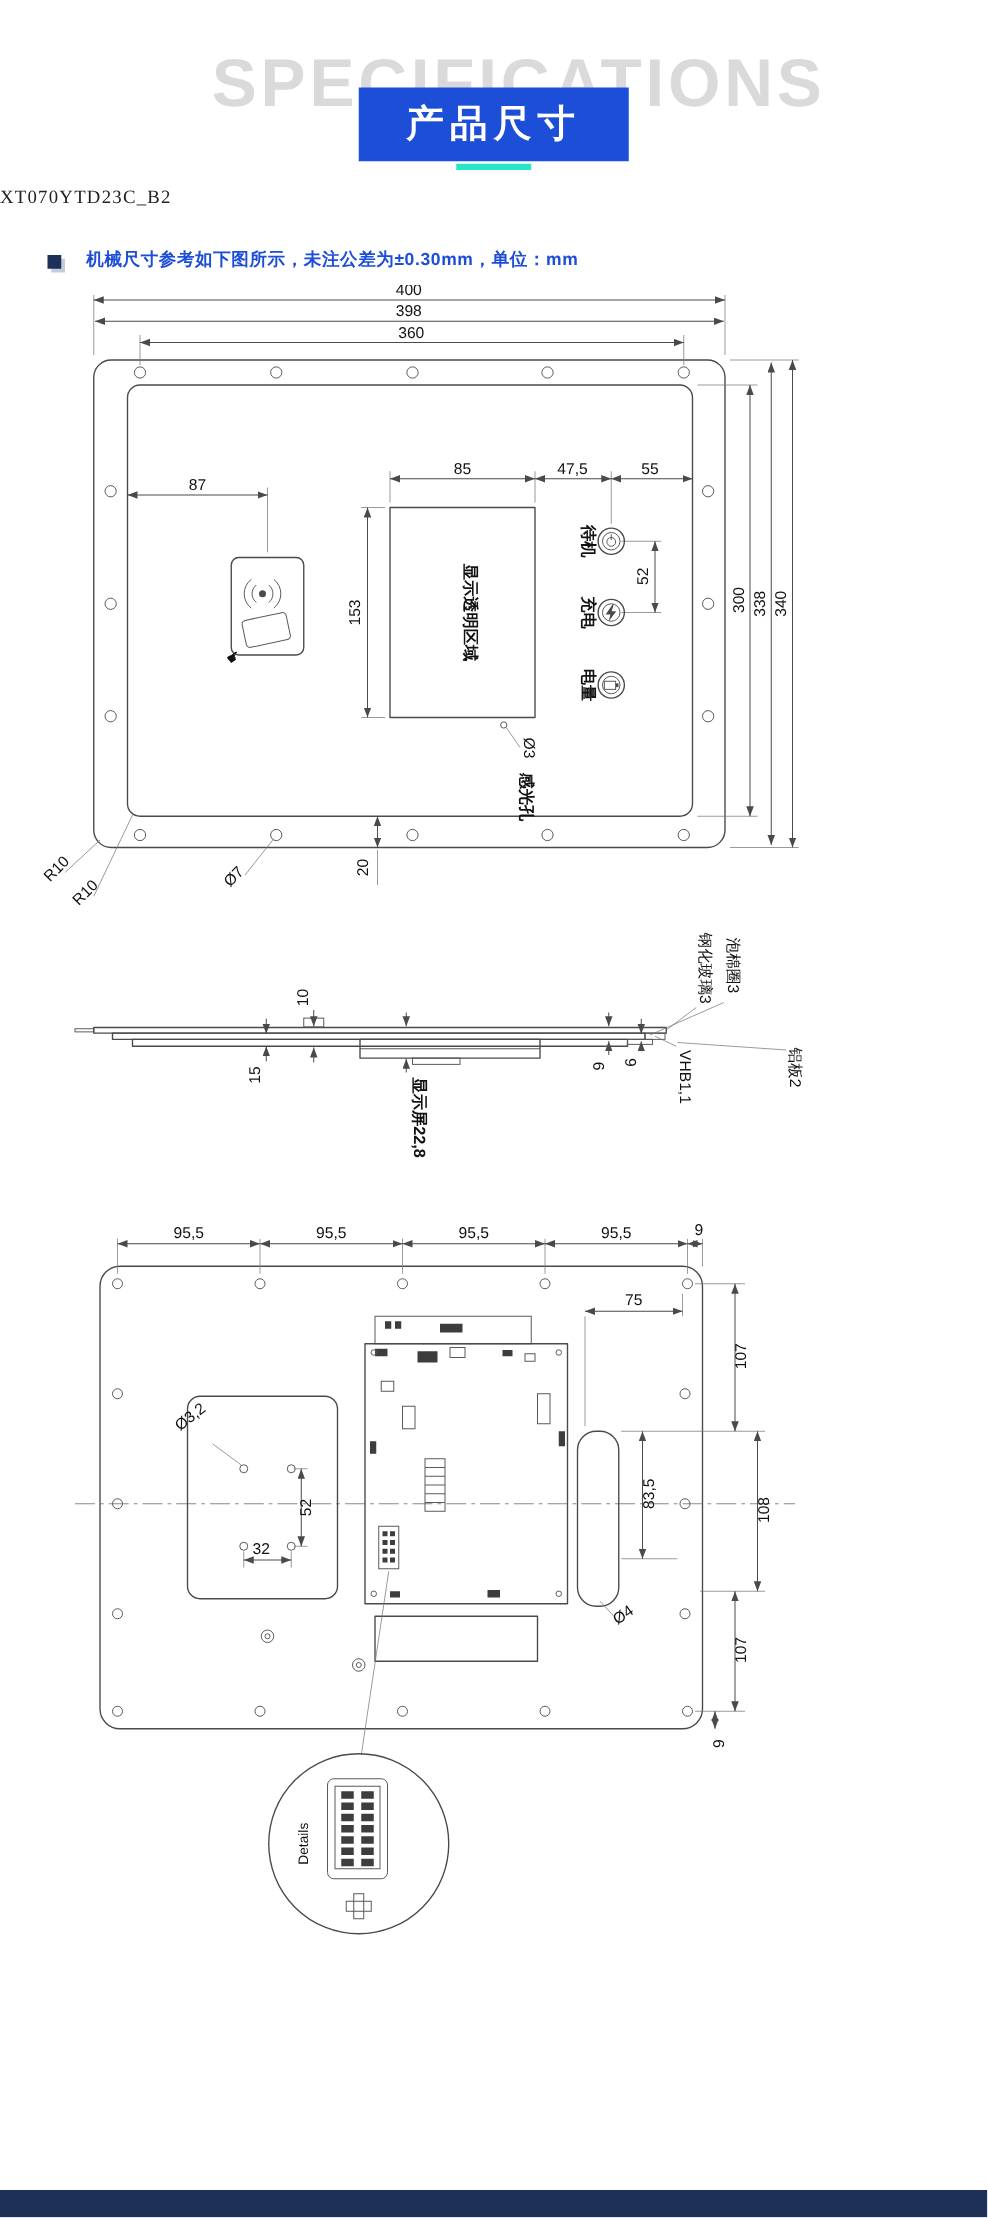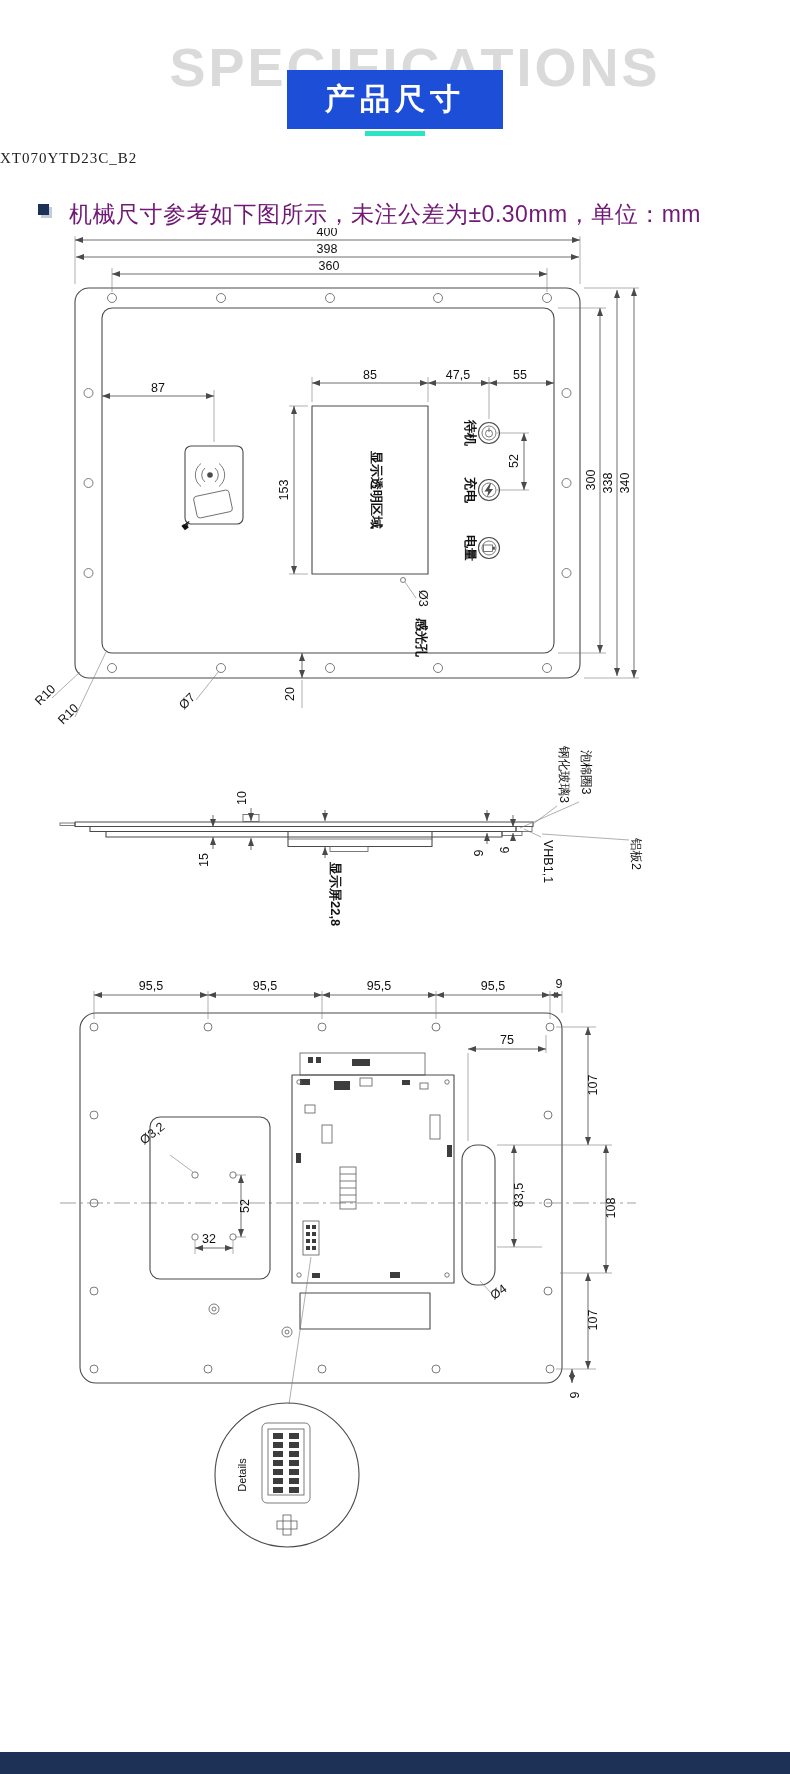--- a/index.html
+++ b/index.html
@@ -12,21 +12,21 @@
              background:#1d4ed8;color:#fff;font-size:30px;font-weight:bold;
              letter-spacing:5px;padding:9px 38px;white-space:nowrap;}
   .accent-bar{position:absolute;top:131px;left:50%;transform:translateX(-50%);
               width:60px;height:5px;background:#29e5c6;}
   .model{position:absolute;top:150px;left:0;width:100%;text-align:left;
          font-family:"Liberation Serif",serif;font-size:15px;color:#222;letter-spacing:1px;}
   
   .note{position:absolute;top:199px;left:38px;display:flex;align-items:flex-start;}
   .bullet{width:11px;height:11px;background:#1d3156;margin-top:5px;flex:0 0 auto;
           box-shadow:3px 3px 0 #c3ccdb;}
-  .note-text{margin-left:20px;font-size:23px;font-weight:normal;color:#701a75;letter-spacing:0.5px;}
+  .note-text{margin-left:20px;font-size:14px;font-weight:bold;color:#1d4ed8;letter-spacing:0.5px;}
   
   .drawing{position:absolute;left:0;}
   svg .ln{fill:none;stroke:#4a4a4a;stroke-width:1.1;stroke-linejoin:round;}
   svg .thin{fill:none;stroke:#5a5a5a;stroke-width:0.8;}
   svg .dim{fill:none;stroke:#4a4a4a;stroke-width:0.8;}
   svg .ext{stroke:#787878;stroke-width:0.6;fill:none;}
   svg .fillc{fill:#3d3d3d;stroke:none;}
   svg .center-line{stroke:#777;stroke-width:0.7;stroke-dasharray:16 4 3 4;fill:none;}
   svg text{font-family:"Liberation Sans",sans-serif;font-size:12.5px;fill:#111;}
   svg .cn{font-size:13px;font-weight:bold;}

